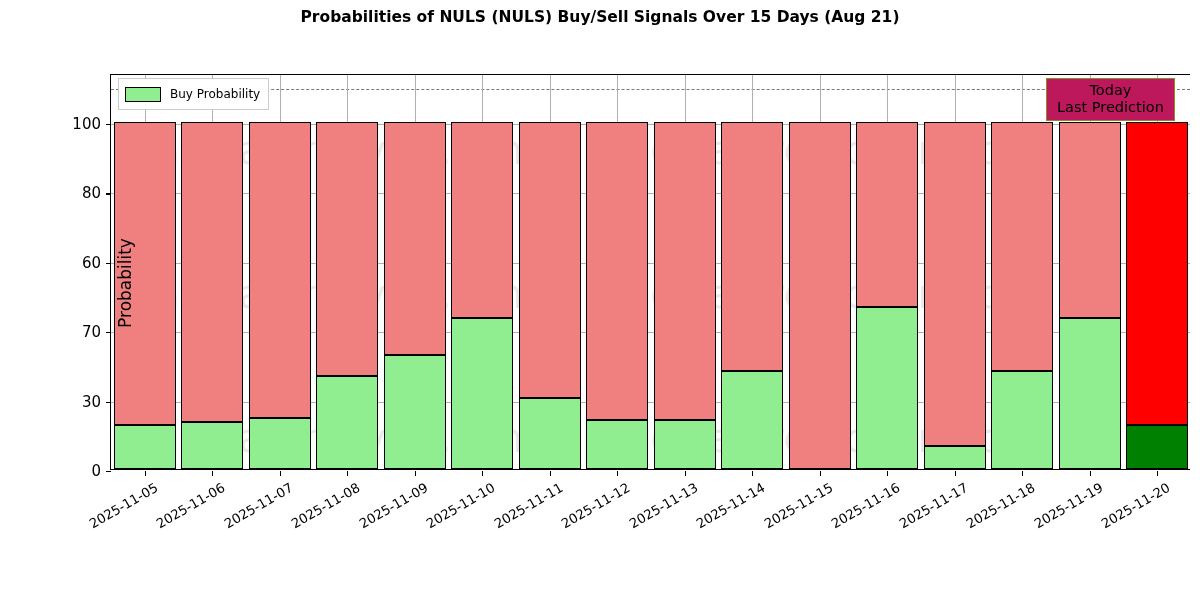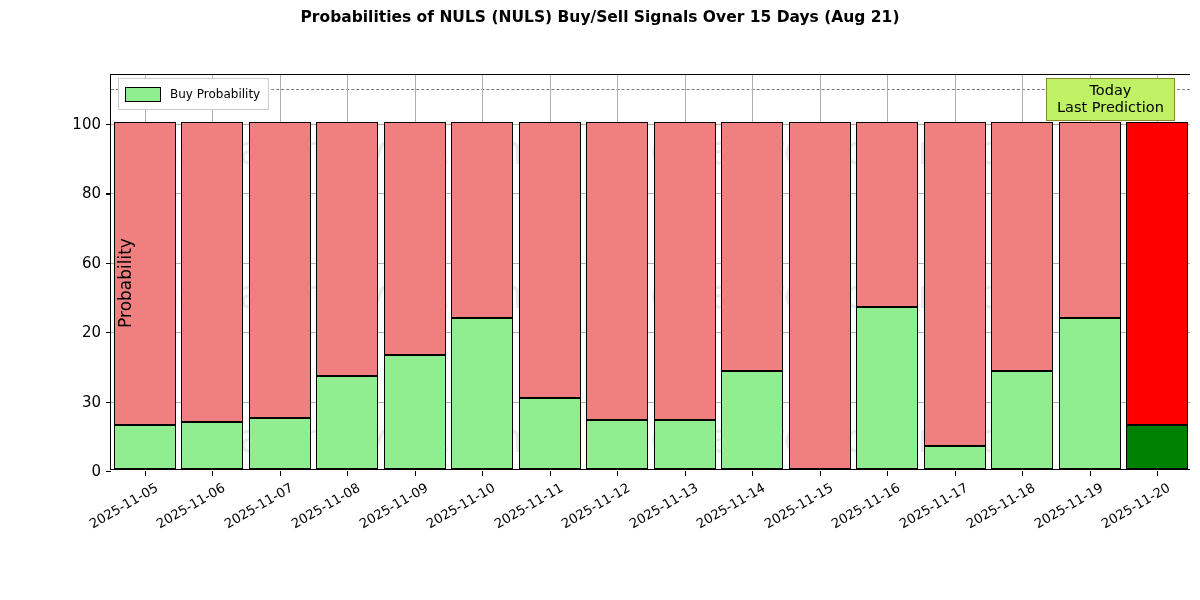--- a/index.html
+++ b/index.html
@@ -193,21 +193,21 @@
     font-size: 12px;
     color: #000000;
     white-space: nowrap;
   }
 
   
   #today-box {
     position: absolute;
     left: 1046px;
     top: 78px;
-    background: #bef264;
+    background: #be185d;
     border: 1.4px solid #8a8a2a;
     padding: 3px 10px 4px 10px;
     text-align: center;
     z-index: 60;
     line-height: 1.18;
   }
   .today-line {
     font-size: 14.5px;
     color: #000000;
     white-space: nowrap;
@@ -320,21 +320,21 @@
             <div class="seg seg-sell-today" style="top: 49px; height: 302.931px;"></div>
             <div class="seg seg-buy-today" style="top: 351.931px; height: 44.069px;"></div>
           </div>
         </div>
     </div>
     <div id="ytick-layer">
         <div class="ytick" style="top: 396px; left: -70px;">0</div>
         <div class="ytick-mark" style="top: 396px; left: -5px;"></div>
         <div class="ytick" style="top: 326.6px; left: -70px;">30</div>
         <div class="ytick-mark" style="top: 326.6px; left: -5px;"></div>
-        <div class="ytick" style="top: 257.2px; left: -70px;">20</div>
+        <div class="ytick" style="top: 257.2px; left: -70px;">70</div>
         <div class="ytick-mark" style="top: 257.2px; left: -5px;"></div>
         <div class="ytick" style="top: 187.8px; left: -70px;">60</div>
         <div class="ytick-mark" style="top: 187.8px; left: -5px;"></div>
         <div class="ytick" style="top: 118.4px; left: -70px;">80</div>
         <div class="ytick-mark" style="top: 118.4px; left: -5px;"></div>
         <div class="ytick" style="top: 49px; left: -70px;">100</div>
         <div class="ytick-mark" style="top: 49px; left: -5px;"></div>
       </div>
     <div id="xtick-layer">
         <div class="xtick-mark" style="left: 33.75px; top: 396px;"></div>

